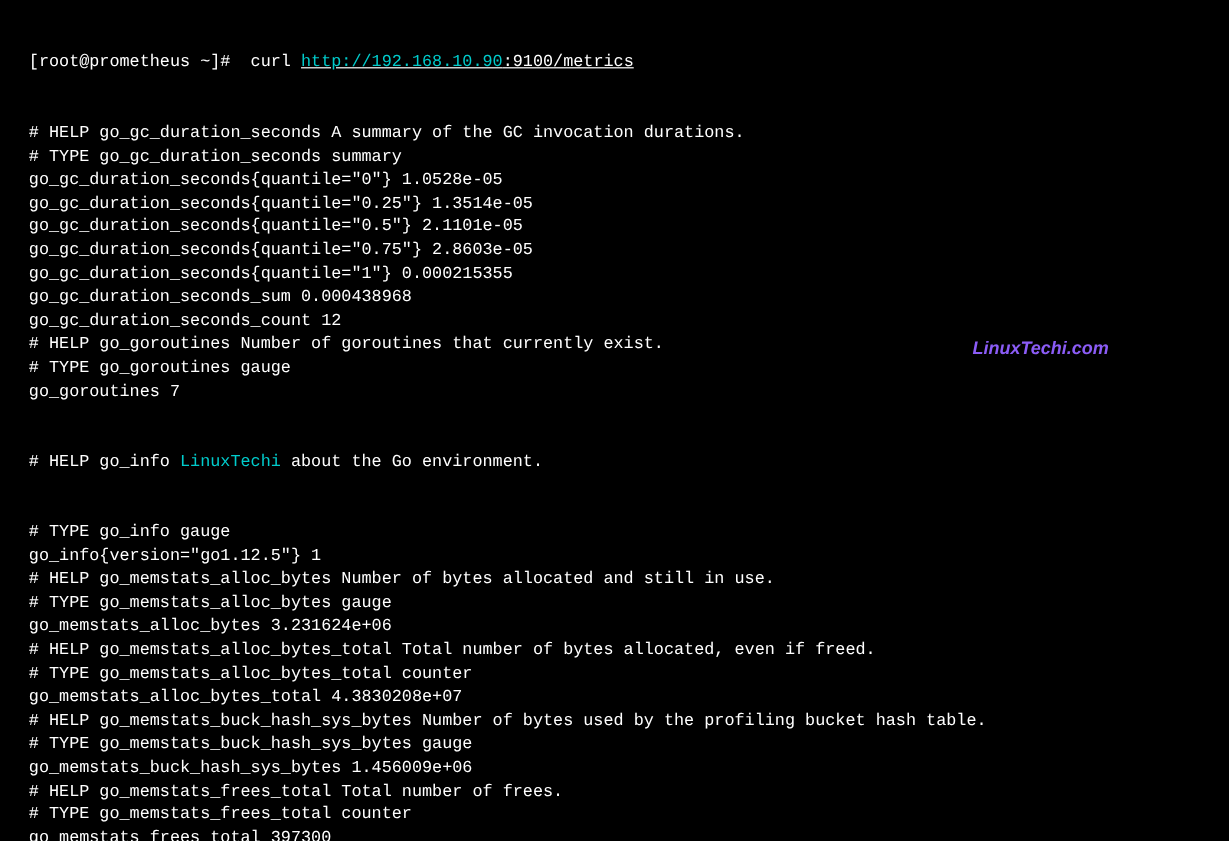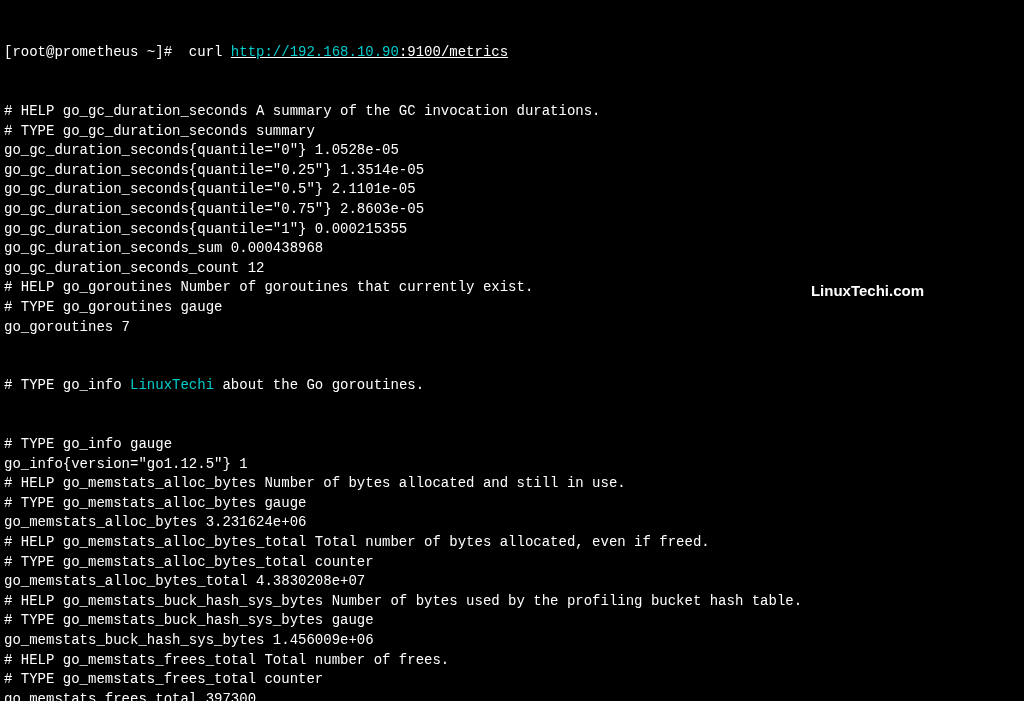--- a/index.html
+++ b/index.html
@@ -25,32 +25,34 @@
     .cyan {
       color: #00cccc;
     }
     .underline {
       text-decoration: underline;
     }
     .watermark {
       position: absolute;
       top: 280px;
       right: 100px;
-      color: #ffffff;
+      color: #8b5cf6;
       font-family: Arial, sans-serif;
       font-weight: bold;
       font-size: 15px;
+      font-style: italic;
     }
     .line {
       display: block;
+      margin-left: 20px;
     }
   </style>
 </head>
 <body>
 
 <div class="terminal">
   <div class="line"><span>[root@prometheus ~]#  </span><span>curl </span><span class="underline"><span class="cyan">http://192.168.10.90</span><span>:9100/metrics</span></span></div>
   <div id="output-block-1"><div class="line"># HELP go_gc_duration_seconds A summary of the GC invocation durations.</div><div class="line"># TYPE go_gc_duration_seconds summary</div><div class="line">go_gc_duration_seconds{quantile="0"} 1.0528e-05</div><div class="line">go_gc_duration_seconds{quantile="0.25"} 1.3514e-05</div><div class="line">go_gc_duration_seconds{quantile="0.5"} 2.1101e-05</div><div class="line">go_gc_duration_seconds{quantile="0.75"} 2.8603e-05</div><div class="line">go_gc_duration_seconds{quantile="1"} 0.000215355</div><div class="line">go_gc_duration_seconds_sum 0.000438968</div><div class="line">go_gc_duration_seconds_count 12</div><div class="line"># HELP go_goroutines Number of goroutines that currently exist.</div><div class="line"># TYPE go_goroutines gauge</div><div class="line">go_goroutines 7</div></div>
-  <div class="line"><span># TYPE go_info </span><span class="cyan">LinuxTechi</span><span> about the Go goroutines.</span></div>
+  <div class="line"><span># HELP go_info </span><span class="cyan">LinuxTechi</span><span> about the Go environment.</span></div>
   <div id="output-block-2"><div class="line"># TYPE go_info gauge</div><div class="line">go_info{version="go1.12.5"} 1</div><div class="line"># HELP go_memstats_alloc_bytes Number of bytes allocated and still in use.</div><div class="line"># TYPE go_memstats_alloc_bytes gauge</div><div class="line">go_memstats_alloc_bytes 3.231624e+06</div><div class="line"># HELP go_memstats_alloc_bytes_total Total number of bytes allocated, even if freed.</div><div class="line"># TYPE go_memstats_alloc_bytes_total counter</div><div class="line">go_memstats_alloc_bytes_total 4.3830208e+07</div><div class="line"># HELP go_memstats_buck_hash_sys_bytes Number of bytes used by the profiling bucket hash table.</div><div class="line"># TYPE go_memstats_buck_hash_sys_bytes gauge</div><div class="line">go_memstats_buck_hash_sys_bytes 1.456009e+06</div><div class="line"># HELP go_memstats_frees_total Total number of frees.</div><div class="line"># TYPE go_memstats_frees_total counter</div><div class="line">go_memstats_frees_total 397300</div></div>
 </div>
 
 <div class="watermark">LinuxTechi.com</div>
 
 </body></html>

